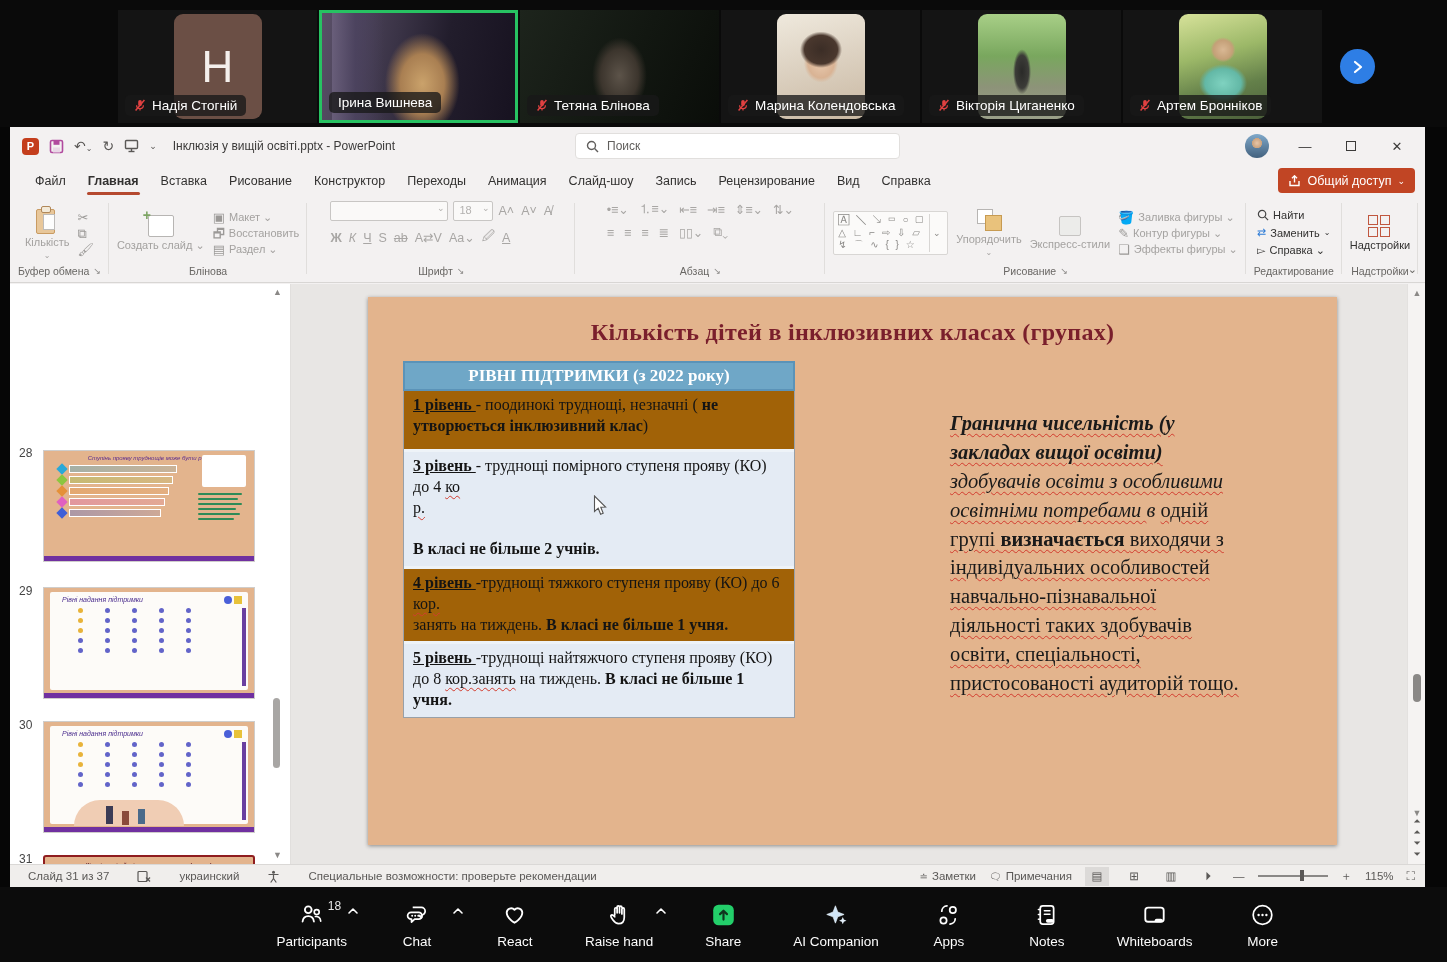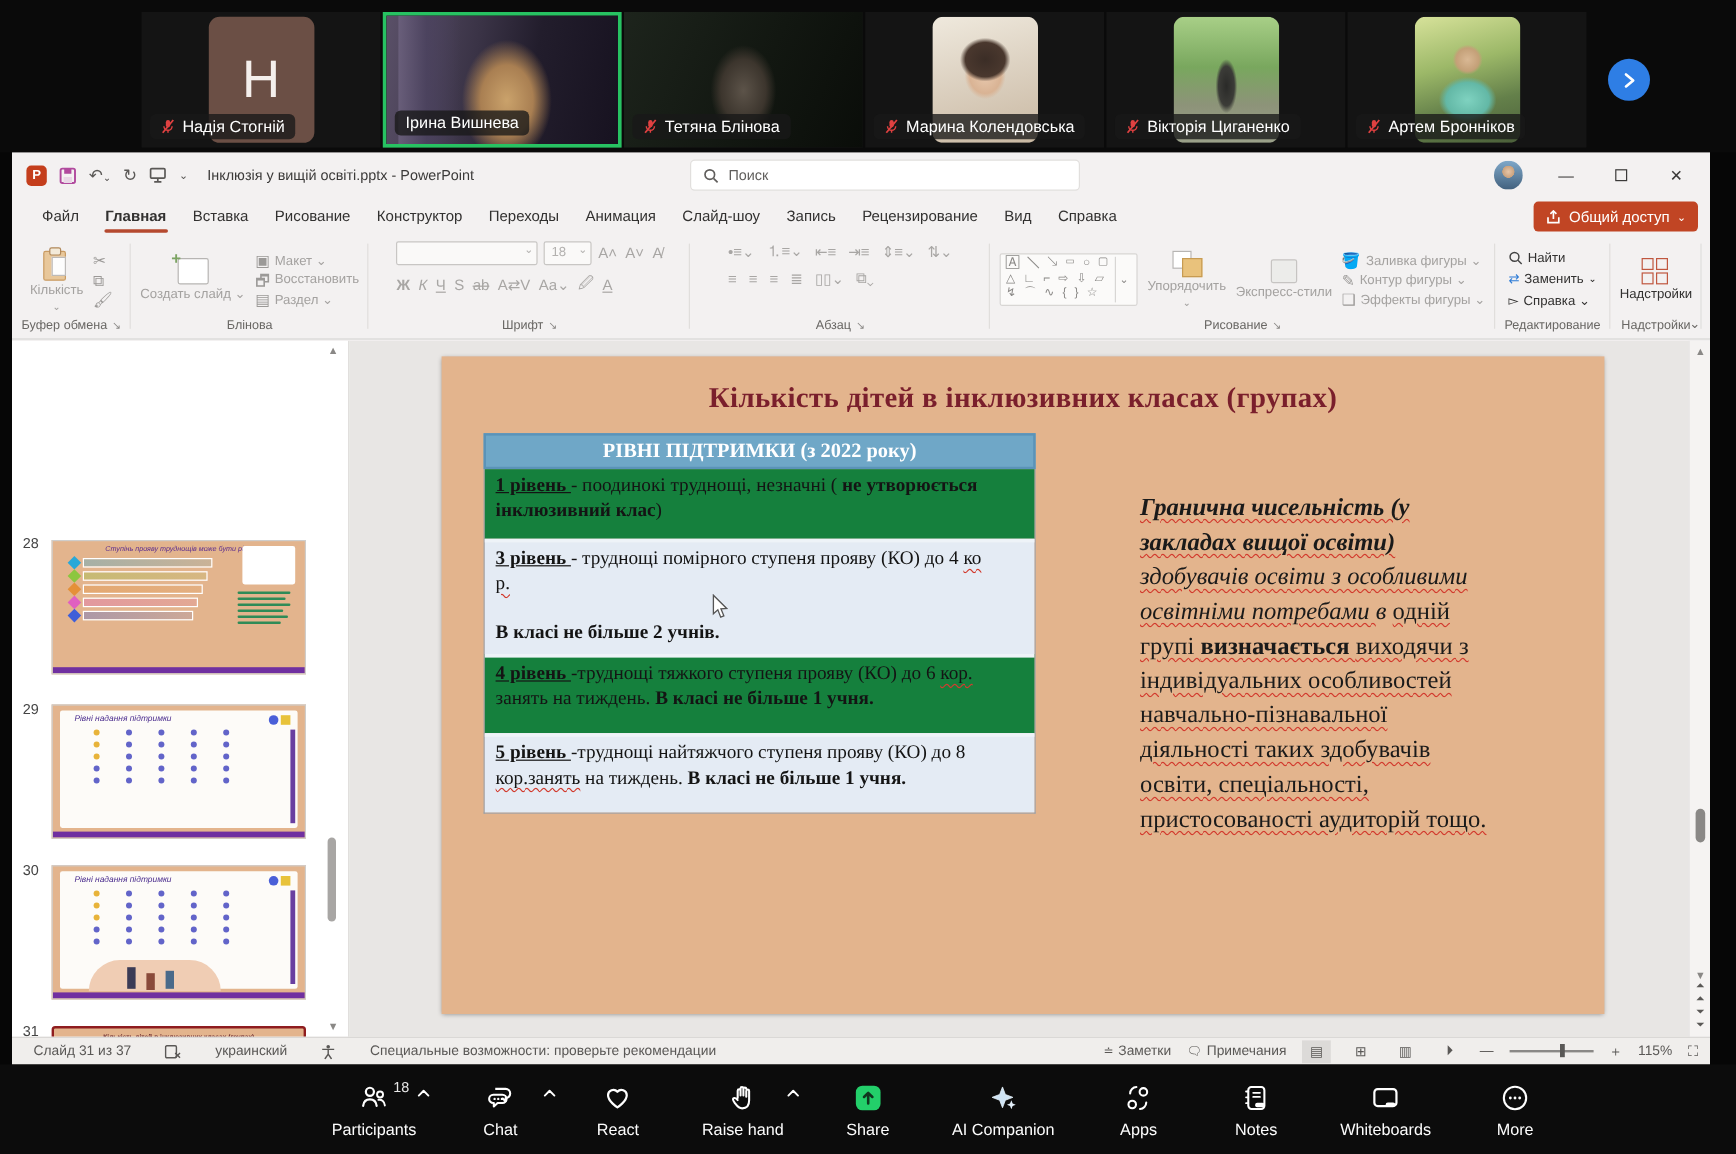--- a/index.html
+++ b/index.html
@@ -98,25 +98,25 @@
   .thumb-num{position:absolute;left:9px;font-size:12px;color:#444;}
   .thumb-box{position:absolute;left:33px;width:212px;height:112px;background:#e3b48d;border:1px solid #cfcdcb;overflow:hidden;}
   .thumb-box.selected{border:2.5px solid #8f1d1f;border-radius:3px;height:119px;}
   .tscroll{position:absolute;right:10px;width:7px;border-radius:4px;background:#a8a6a4;}
   .tarrow{position:absolute;right:8px;color:#8a8886;font-size:9px;}
   
   .canvas-area{position:absolute;left:281px;top:0;right:18px;bottom:0;}
   .slide-canvas{position:absolute;left:77px;top:13px;width:969px;height:548px;background:#e3b48d;box-shadow:0 1px 4px rgba(0,0,0,.4);}
   .slide-title{position:absolute;left:0;right:0;top:22px;text-align:center;font-family:"Liberation Serif",serif;
     font-weight:bold;font-size:24px;color:#7a1f2c;letter-spacing:.3px;}
-  .ptable{position:absolute;left:35px;top:64px;width:460px;}
+  .ptable{position:absolute;left:35px;top:64px;width:392px;}
   .ptable-hdr{background:#6fa7c7;border:2px solid #5b93b8;color:#fff;text-align:center;font-family:"Liberation Serif",serif;
     font-weight:bold;font-size:17px;padding:3px 0;}
   .ptable-body{border:1px solid #98a0a8;border-top:none;}
-  .prow{background:#15803d;padding:4px 9px 6px;font-family:"Liberation Serif",serif;font-size:16px;line-height:1.3;color:#141414;}
+  .prow{background:#a16207;padding:4px 9px 6px;font-family:"Liberation Serif",serif;font-size:16px;line-height:1.3;color:#141414;}
   .prow:nth-child(even){background:#e4ebf4;}
   .prow + .prow{border-top:3px solid #eef3f8;}
   .sg-b{font-weight:bold;}
   .sg-u{text-decoration:underline;}
   .sg-i{font-style:italic;}
   .sg-w{text-decoration-line:underline;text-decoration-style:wavy;text-decoration-color:#d23b2e;text-decoration-thickness:1px;text-underline-offset:2.5px;}
   .right-text{position:absolute;left:582px;top:112px;width:296px;font-family:"Liberation Serif",serif;
     font-size:20.5px;line-height:1.41;color:#1a1a1a;}
   .cursor{position:absolute;left:225px;top:198px;}
   

